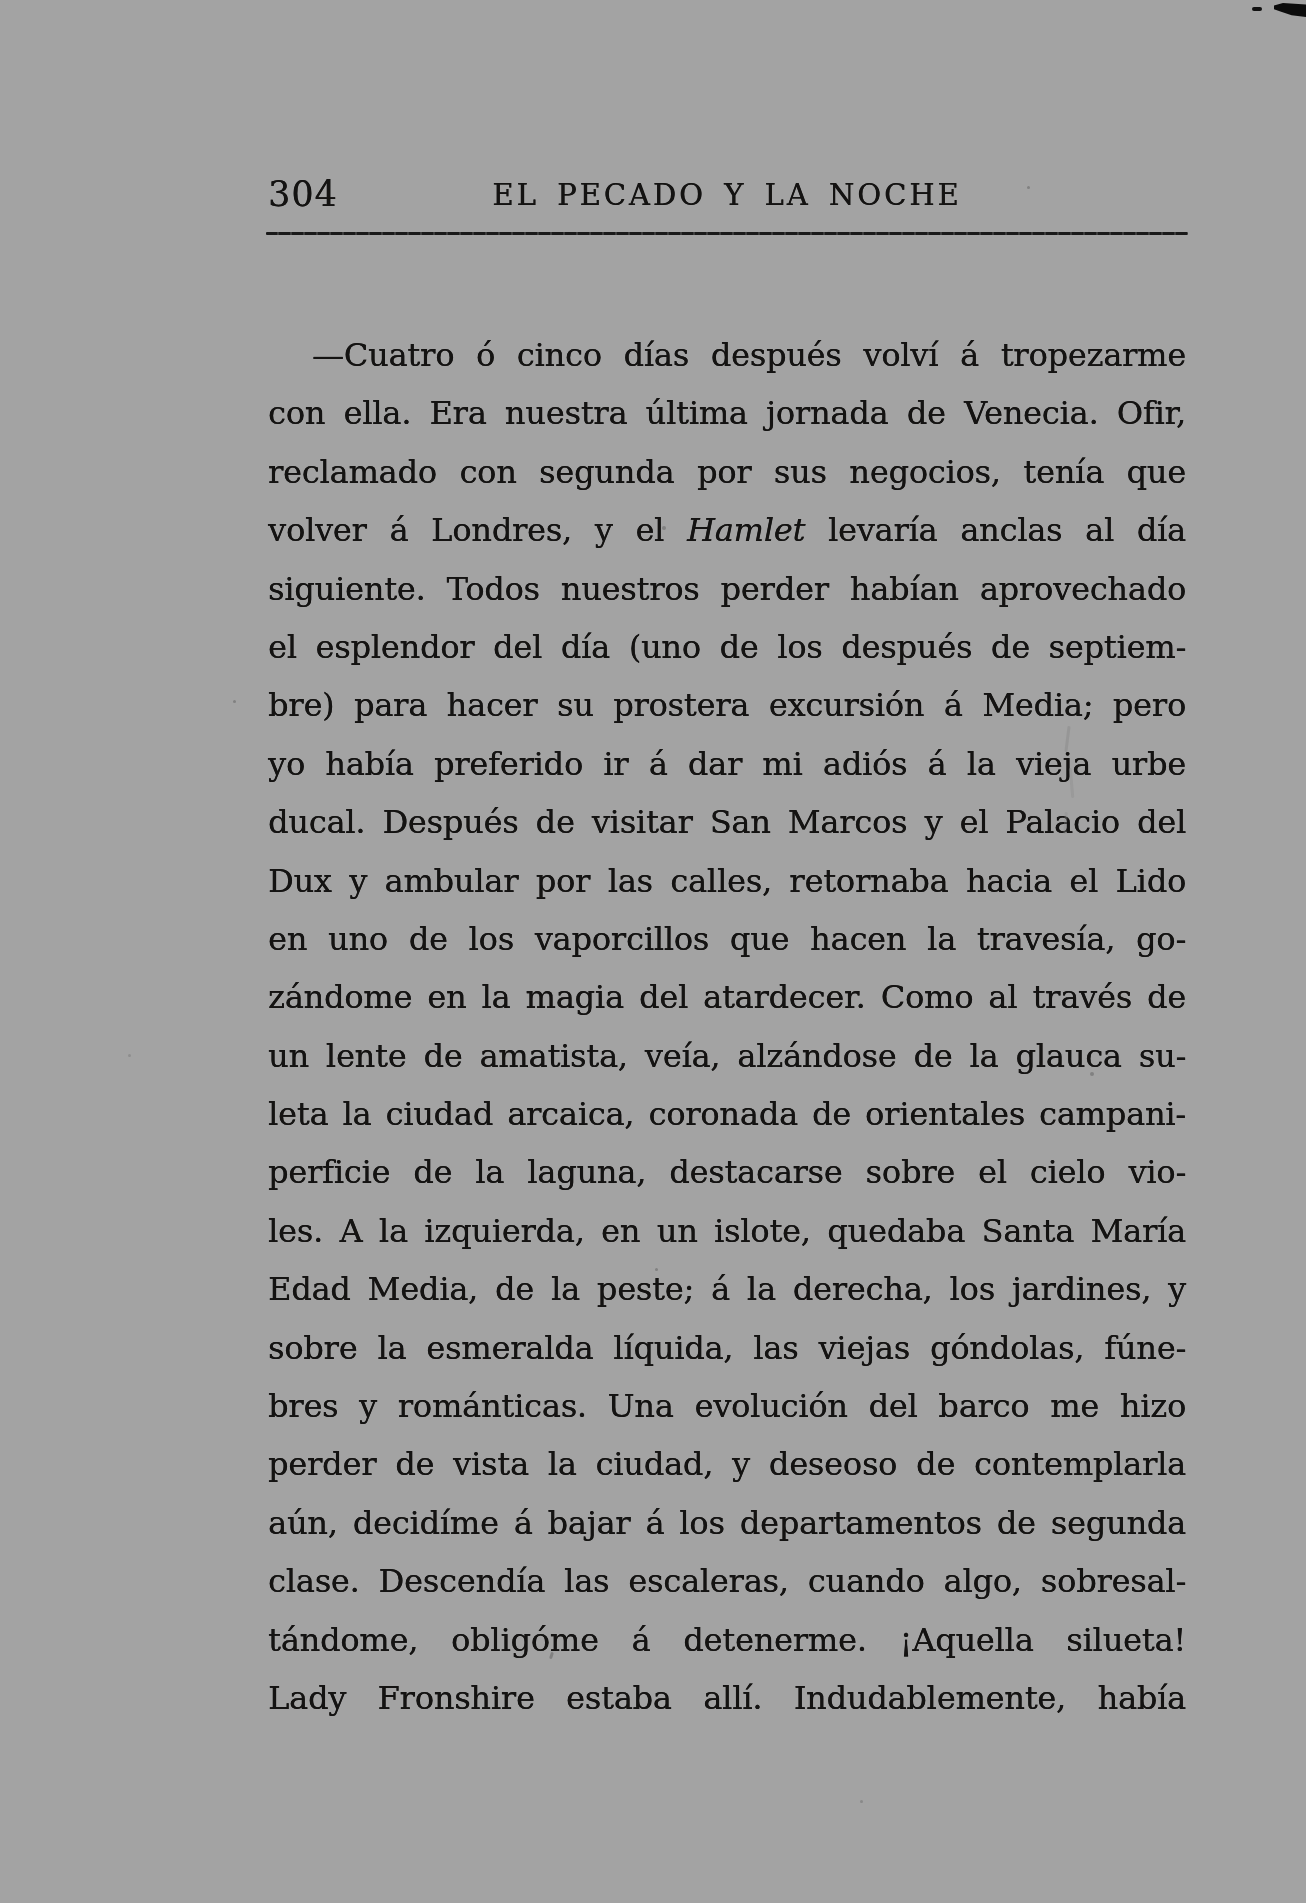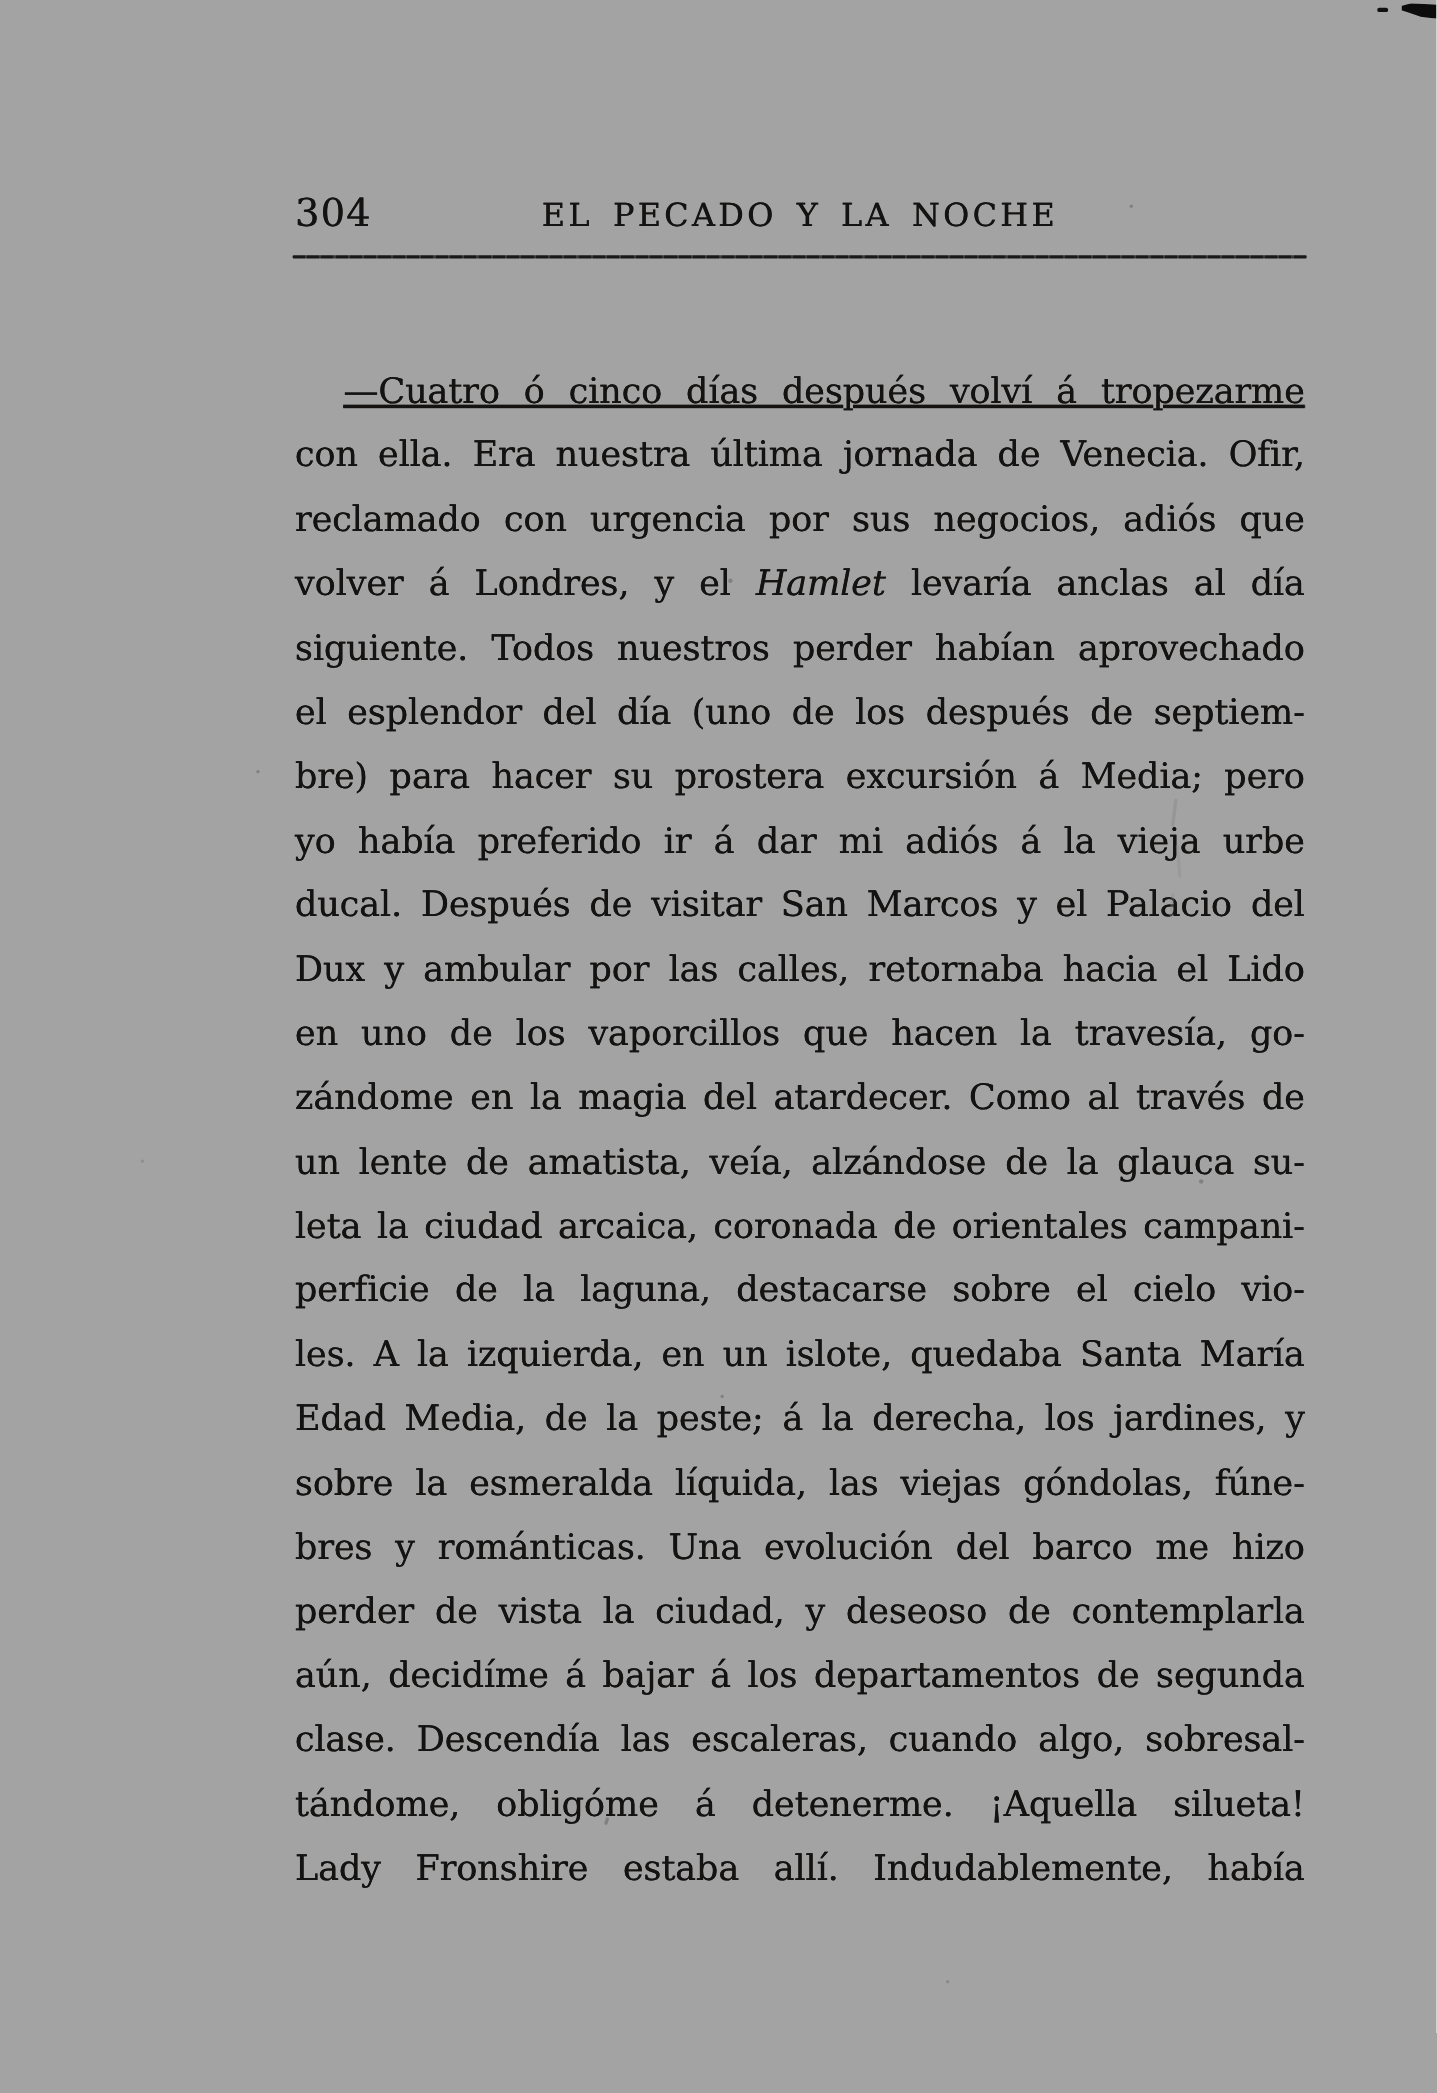--- a/index.html
+++ b/index.html
@@ -73,21 +73,20 @@
     height: 58.4px;
     font-size: 32px;
     letter-spacing: -0.2px;
     text-align: justify;
     text-align-last: justify;
     white-space: nowrap;
     text-shadow: 0.25px 0 0 currentColor;
   }
   .text-line.indented {
     padding-left: 44px;
-    text-decoration: underline;
   }
   .text-line .it {
     font-style: italic;
   }
 
   
   .artifact { position: absolute; pointer-events: none; }
   .corner-blot {
     left: 1274px; top: 3px; width: 32px; height: 14px;
     background: #0c0c0c;
@@ -118,21 +117,21 @@
   <div class="header">
     <div class="page-number">304</div>
     <div class="running-title">EL PECADO Y LA NOCHE</div>
   </div>
 
   <div class="header-rule"></div>
 
   <div class="paragraph">
       <div class="text-line indented"><span>—Cuatro ó cinco días después volví á tropezarme</span></div>
       <div class="text-line"><span>con ella. Era nuestra última jornada de Venecia. Ofir,</span></div>
-      <div class="text-line"><span>reclamado con urgencia por sus negocios, adiós que</span></div>
+      <div class="text-line"><span>reclamado con segunda por sus negocios, tenía que</span></div>
       <div class="text-line"><span>volver á Londres, y el </span><span class="it">Hamlet</span><span> levaría anclas al día</span></div>
       <div class="text-line"><span>siguiente. Todos nuestros perder habían aprovechado</span></div>
       <div class="text-line"><span>el esplendor del día (uno de los después de septiem-</span></div>
       <div class="text-line"><span>bre) para hacer su prostera excursión á Media; pero</span></div>
       <div class="text-line"><span>yo había preferido ir á dar mi adiós á la vieja urbe</span></div>
       <div class="text-line"><span>ducal. Después de visitar San Marcos y el Palacio del</span></div>
       <div class="text-line"><span>Dux y ambular por las calles, retornaba hacia el Lido</span></div>
       <div class="text-line"><span>en uno de los vaporcillos que hacen la travesía, go-</span></div>
       <div class="text-line"><span>zándome en la magia del atardecer. Como al través de</span></div>
       <div class="text-line"><span>un lente de amatista, veía, alzándose de la glauca su-</span></div>

